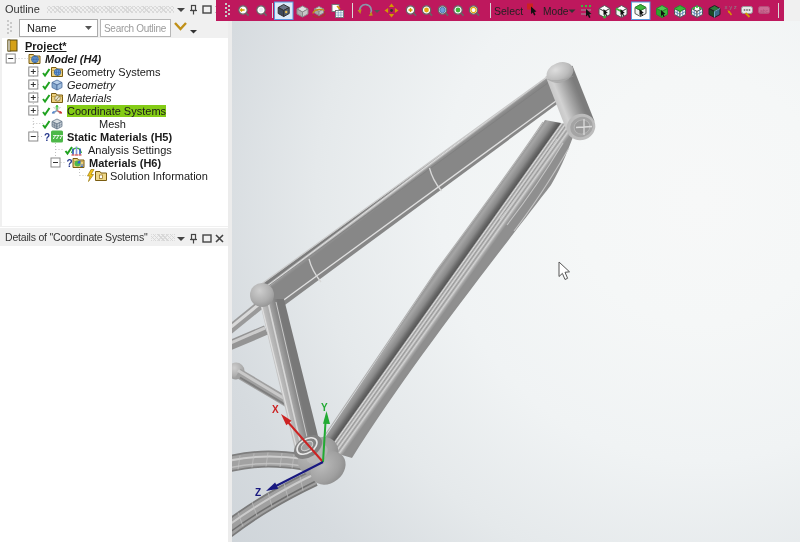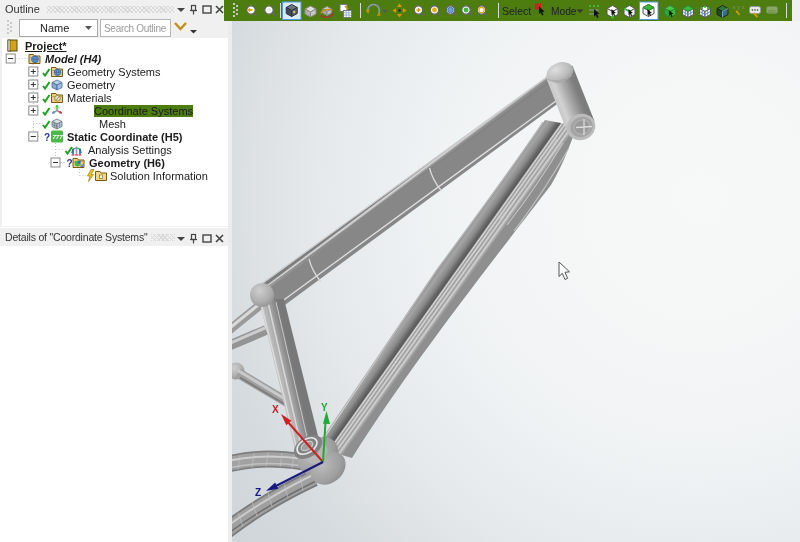--- a/index.html
+++ b/index.html
@@ -5,35 +5,35 @@
 * { margin:0; padding:0; box-sizing:border-box; }
 html,body { width:800px; height:542px; overflow:hidden; font-family:"Liberation Sans",sans-serif; background:#f0f0f0; }
 #stage { position:relative; width:800px; height:542px; background:#f0f0f0; }
 
 
 #outlinePanel { position:absolute; left:0; top:0; width:228px; height:226px; background:#f0f0f0; }
 #outlineHeader { position:absolute; left:0; top:0; width:228px; height:17px; background:#f0f0f0; }
 .hdrTitle { position:absolute; top:3px; font-size:11px; color:#333; }
 .hatch { position:absolute; top:6px; height:7px; background:repeating-linear-gradient(45deg,#d7d7d7 0 1px,rgba(0,0,0,0) 1px 3px),repeating-linear-gradient(-45deg,#dedede 0 1px,rgba(0,0,0,0) 1px 3px); }
 #searchRow { position:absolute; left:0; top:17px; width:228px; height:21px; background:#f0f0f0; }
-#nameCombo { position:absolute; left:19px; top:2px; width:79px; height:18px; background:#fff; border:1px solid #ababab; font-size:11px; color:#222; padding:2px 0 0 20px; }
+#nameCombo { position:absolute; left:19px; top:2px; width:79px; height:18px; background:#fff; border:1px solid #ababab; font-size:11px; color:#222; padding:2px 0 0 7px; }
 #searchBox { position:absolute; left:100px; top:2px; width:71px; height:18px; background:#fff; border:1px solid #b7b7b7; font-size:10px; color:#9b9b9b; padding:3px 0 4px 3px; letter-spacing:-0.3px; white-space:nowrap; overflow:hidden; }
 #treeArea { position:absolute; left:2px; top:38px; width:226px; height:188px; background:#fff; }
 #detailsPanel { position:absolute; left:0; top:227px; width:228px; height:315px; background:#fff; }
 #detailsHeader { position:absolute; left:0; top:1px; width:228px; height:18px; background:#f0f0f0; }
 #splitter { position:absolute; left:228px; top:0; width:4px; height:542px; background:#ececec; }
 
 
 .row { position:absolute; left:0; height:13px; font-size:11px; color:#1a1a1a; white-space:nowrap; }
 .row b { font-weight:bold; }
 .rlabel { position:absolute; top:1px; }
-.hl { background:#4d7c0f;margin-left:27px; }
-
-
-#toolbar { position:absolute; left:224px; top:0; width:568px; height:21px; background:#4d7c0f; }
+.hl { background:#84cc16; }
+
+
+#toolbar { position:absolute; left:216px; top:0; width:568px; height:21px; background:#be185d; }
 
 
 #viewport { position:absolute; left:232px; top:21px; width:568px; height:521px; }
 </style>
 </head>
 <body>
 <div id="stage">
 
   <div id="outlinePanel">
     <div id="outlineHeader">
@@ -219,39 +219,39 @@
       <div class="row" style="top:1px;">
           <span class="rlabel" style="left:23px;text-decoration:underline;"><b>Project*</b></span>
         </div>
       <div class="row" style="top:14px;">
           <span class="rlabel" style="left:43px;font-style:italic;"><b>Model (H4)</b></span>
         </div>
       <div class="row" style="top:27px;">
           <span class="rlabel" style="left:65px;">Geometry Systems</span>
         </div>
       <div class="row" style="top:40px;">
-          <span class="rlabel" style="left:65px;">Geometry</span>
+          <span class="rlabel" style="left:65px;font-style:italic;">Geometry</span>
         </div>
       <div class="row" style="top:53px;">
-          <span class="rlabel" style="left:65px;">Materials</span>
+          <span class="rlabel" style="left:65px;font-style:italic;">Materials</span>
         </div>
       <div class="row" style="top:66px;">
           <span class="rlabel hl" style="left:65px;">Coordinate Systems</span>
         </div>
       <div class="row" style="top:79px;">
           <span class="rlabel" style="left:65px;padding-left:32px;">Mesh</span>
         </div>
       <div class="row" style="top:92px;">
-          <span class="rlabel" style="left:65px;"><b>Static Coordinate (H5)</b></span>
+          <span class="rlabel" style="left:65px;"><b>Static Materials (H5)</b></span>
         </div>
       <div class="row" style="top:105px;">
           <span class="rlabel" style="left:86px;">Analysis Settings</span>
         </div>
       <div class="row" style="top:118px;">
-          <span class="rlabel" style="left:87px;"><b>Geometry (H6)</b></span>
+          <span class="rlabel" style="left:87px;"><b>Materials (H6)</b></span>
         </div>
       <div class="row" style="top:131px;">
           <span class="rlabel" style="left:97px;margin-left:11px;">Solution Information</span>
         </div>
     </div>
   </div>
 
   <div id="detailsPanel">
     <div id="detailsHeader">
       <span class="hdrTitle" style="left:5px; font-size:10.5px; letter-spacing:-0.2px;">Details of "Coordinate Systems"</span>

